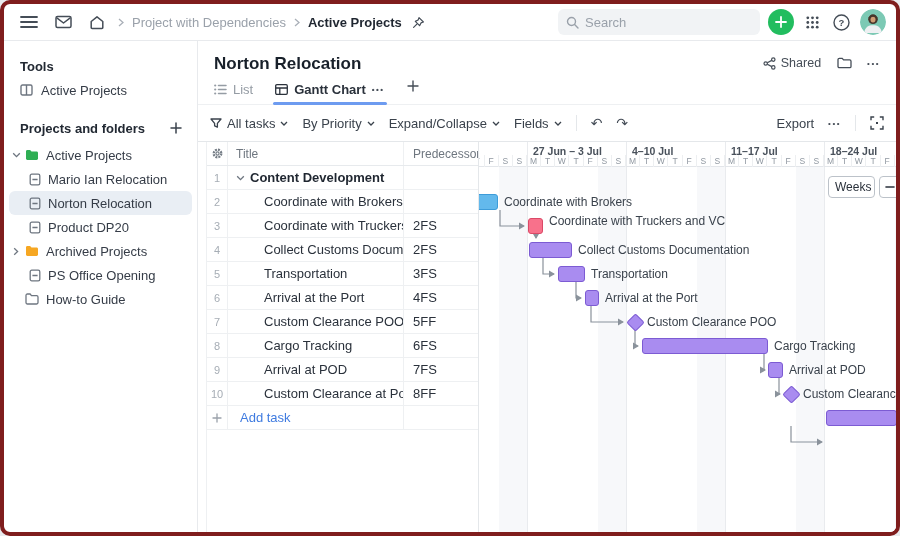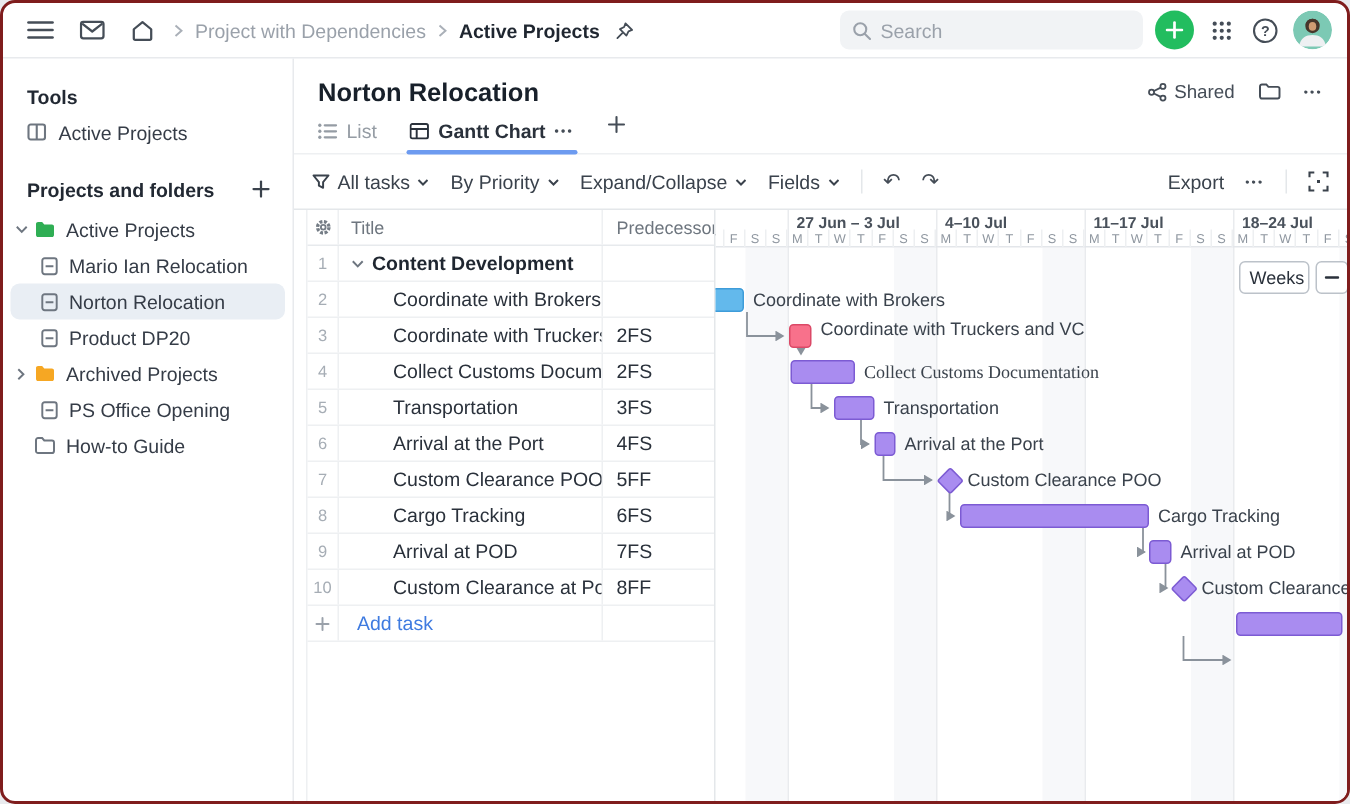--- a/index.html
+++ b/index.html
@@ -1,17 +1,17 @@
 <!DOCTYPE html>
 <html><head>
 <meta charset="utf-8">
 <style>
   * { box-sizing: border-box; margin: 0; padding: 0; }
   html,body { width:900px; height:536px; background:#e9ebee; font-family:"Liberation Sans","DejaVu Sans",sans-serif; }
-  .app { position:relative; width:900px; height:536px; background:#fff; border:2px solid #7f1d1d; border-radius:10px; overflow:hidden; color:#2a313b; }
+  .app { position:relative; width:900px; height:536px; background:#fff; border:4px solid #7f1d1d; border-radius:10px; overflow:hidden; color:#2a313b; }
 
   
   .topbar { height:37px; display:flex; align-items:center; padding:0 10px 0 12px; border-bottom:1px solid #e8eaed; gap:8px; }
   .icon-btn { display:flex; align-items:center; justify-content:center; width:26px; height:26px; color:#454d57; flex:0 0 auto; }
   .crumb-sep { color:#aab0b8; display:flex; align-items:center; }
   .crumb-parent { color:#9aa1aa; font-size:13px; white-space:nowrap; }
   .crumb-current { color:#1f2630; font-size:13px; font-weight:700; white-space:nowrap; }
   .searchbox { margin-left:auto; width:202px; height:26px; background:#f1f3f5; border-radius:6px; display:flex; align-items:center; padding:0 8px; gap:6px; }
   .searchbox input { border:none; outline:none; background:transparent; font-size:13px; width:150px; color:#15803d; font-family:inherit; }
   .searchbox input::placeholder { color:#9aa1aa; }
@@ -561,21 +561,21 @@
                 <polyline points="156,164 156,180 159,180" fill="none" stroke="#8a929b" stroke-width="1.2" marker-end="url(#arr)"></polyline>
                 <polyline points="285,188 285,204 286,204" fill="none" stroke="#8a929b" stroke-width="1.2" marker-end="url(#arr)"></polyline>
                 <polyline points="300,212 300,228 301,228" fill="none" stroke="#8a929b" stroke-width="1.2" marker-end="url(#arr)"></polyline>
                 <polyline points="312,260 312,276 343,276" fill="none" stroke="#8a929b" stroke-width="1.2" marker-end="url(#arr)"></polyline>
               </svg>
           <div class="bar blue" style="left: -4px; width: 23px; top: 28px;"></div>
               <div class="bar-label" style="left: 25px; top: 29px;">Coordinate with Brokers</div>
               <div class="bar pink" style="left: 49px; width: 15px; top: 52px;"></div>
               <div class="bar-label" style="left: 70px; top: 48px;">Coordinate with Truckers and VC</div>
               <div class="bar purple" style="left: 50px; width: 43px; top: 76px;"></div>
-              <div class="bar-label" style="left: 99px; top: 77px; font-family: Liberation Serif, serif;">Collect Customs Documentation</div>
+              <div class="bar-label" style="left: 99px; top: 77px;">Collect Customs Documentation</div>
               <div class="bar purple" style="left: 79px; width: 27px; top: 100px;"></div>
               <div class="bar-label" style="left: 112px; top: 101px;">Transportation</div>
               <div class="bar purple" style="left: 106px; width: 14px; top: 124px;"></div>
               <div class="bar-label" style="left: 126px; top: 125px;">Arrival at the Port</div>
               <div class="milestone" style="left: 149.5px; top: 149.5px;"></div>
               <div class="bar-label" style="left: 168px; top: 149px;">Custom Clearance POO</div>
               <div class="bar purple" style="left: 163px; width: 126px; top: 172px;"></div>
               <div class="bar-label" style="left: 295px; top: 173px;">Cargo Tracking</div>
               <div class="bar purple" style="left: 289px; width: 15px; top: 196px;"></div>
               <div class="bar-label" style="left: 310px; top: 197px;">Arrival at POD</div>

